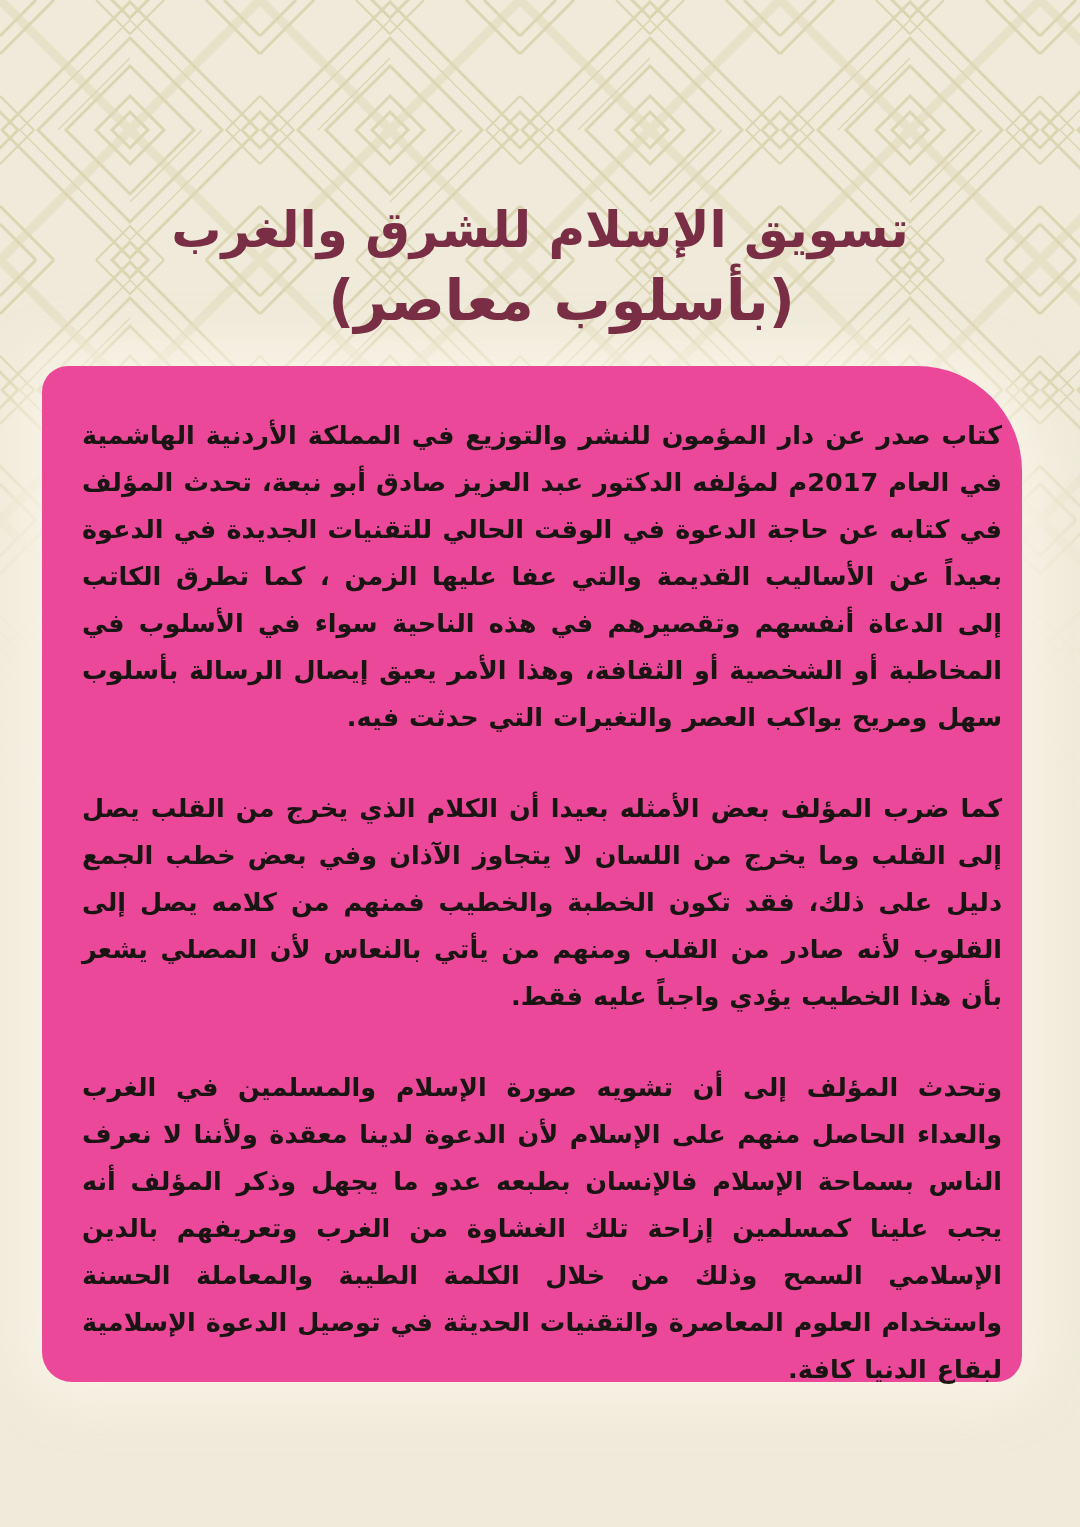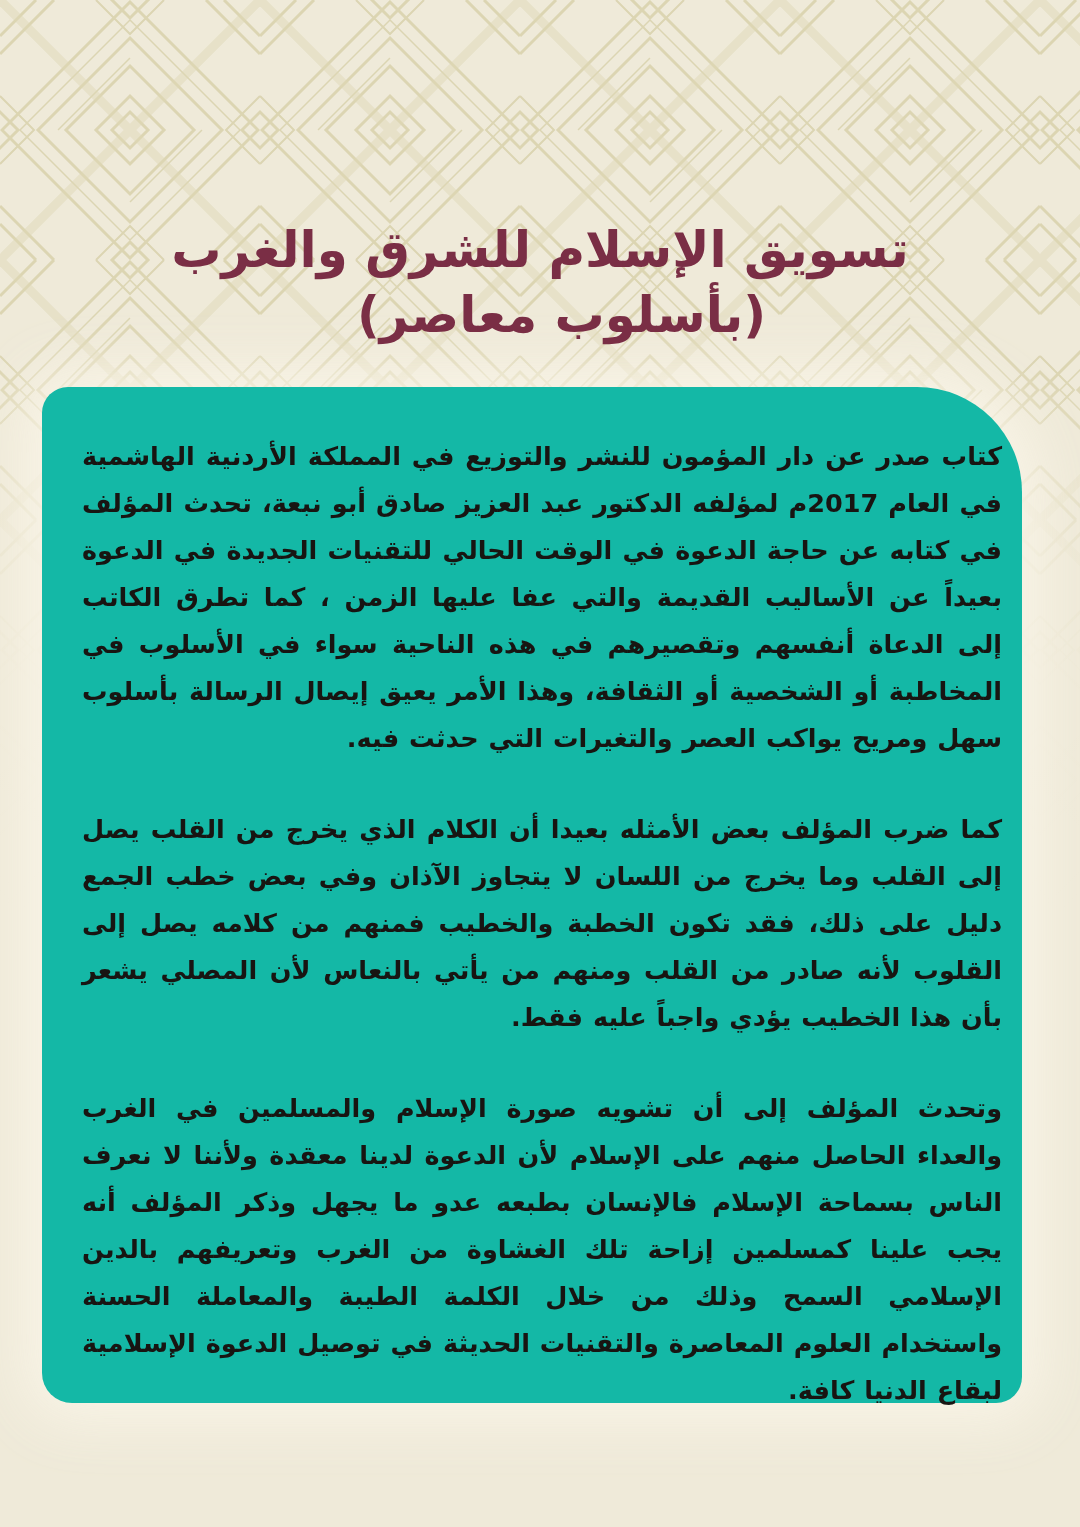--- a/index.html
+++ b/index.html
@@ -32,27 +32,27 @@
   }
   .page-title {
     position: absolute;
     top: 198px; left: 0; right: 0;
     text-align: center;
     color: #7a2e45;
     font-weight: bold;
     line-height: 1.3;
     z-index: 3;
   }
-  .page-title .line1 { font-size: 50px; margin-top: 20px; }
-  .page-title .line2 { font-size: 50px; margin-left: 43px; }
+  .page-title .line1 { font-size: 50px; }
+  .page-title .line2 { font-size: 57px; margin-left: 43px; }
   .content-card {
     position: absolute;
-    left: 42px; top: 387px;
+    left: 42px; top: 366px;
     width: 980px; height: 1016px;
-    background: #14b8a6;
+    background: #ec4899;
     border-radius: 26px 105px 26px 30px;
     box-shadow: 0 0 55px 18px rgba(250,246,233,0.85);
     z-index: 2;
     box-sizing: border-box;
     padding: 46px 20px 0 40px;
   }
   .content-card p {
     margin: 0 0 44px 0;
     direction: rtl;
     text-align: justify;

